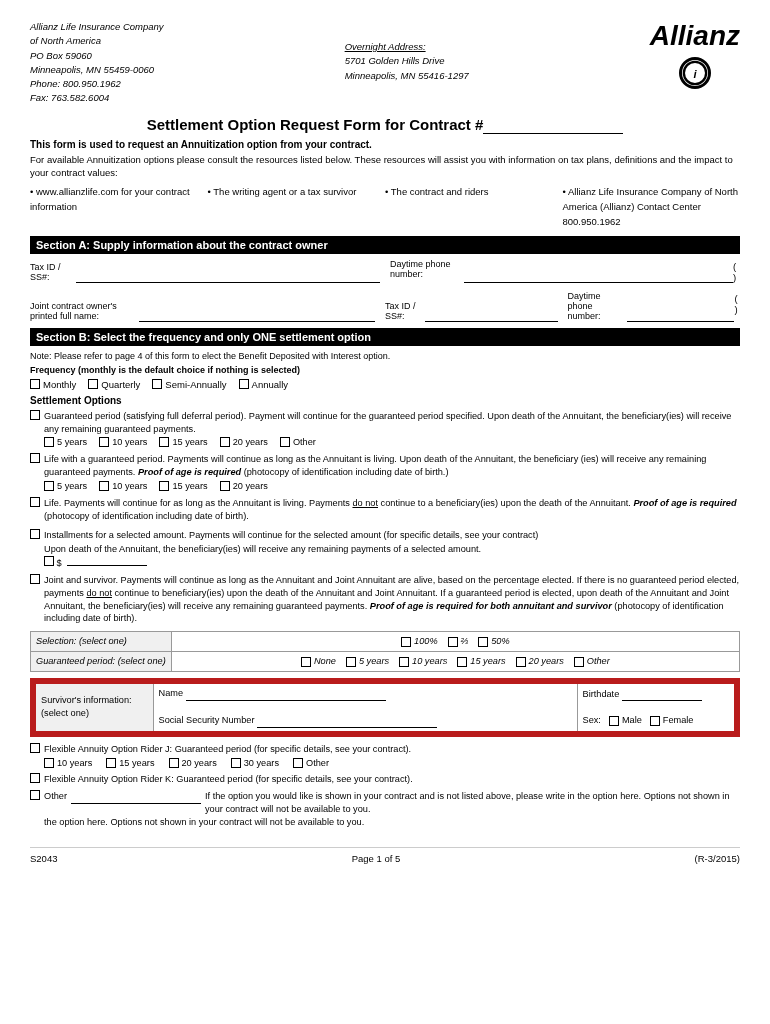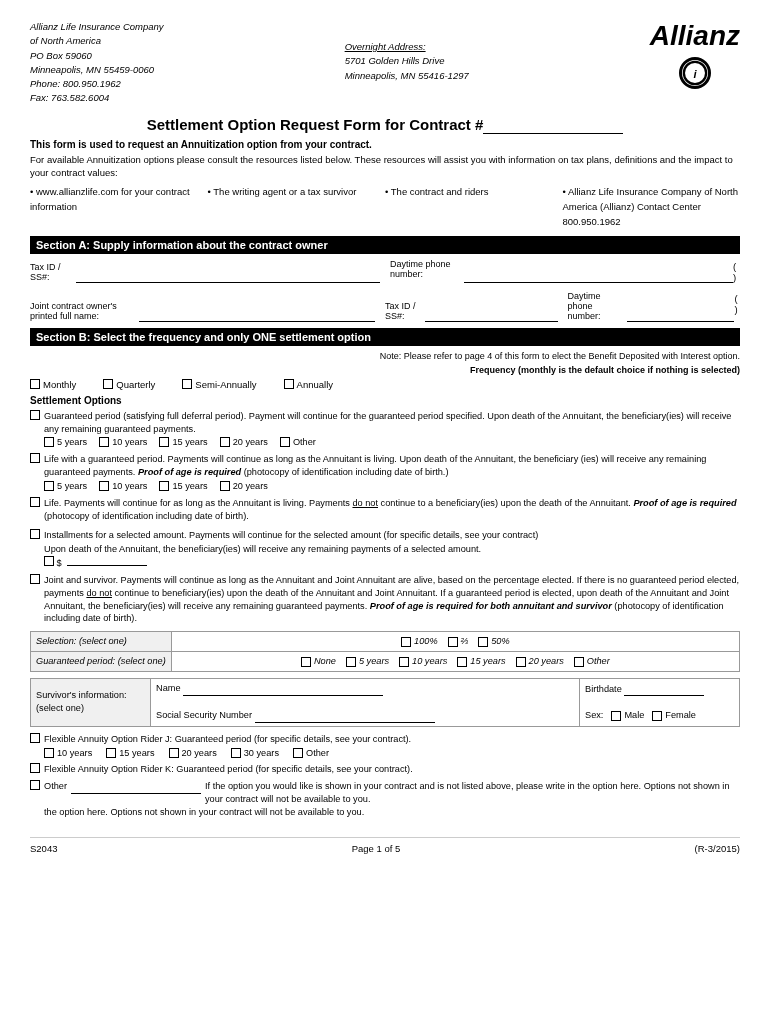--- a/index.html
+++ b/index.html
@@ -75,25 +75,25 @@
       font-size: 9px;
       margin-bottom: 1px;
     }
     .form-field .underline {
       border-bottom: 1px solid #000;
       min-height: 14px;
       width: 100%;
     }
     .phone-field { flex: 0.5; }
     .phone-parens { font-size: 9.5px; margin-top: 2px; }
-    .note-text { font-size: 9px; margin-bottom: 4px; text-align: right; }
+    .note-text { font-size: 9px; margin-bottom: 4px; }
     .bold { font-weight: bold; }
     .frequency-row {
       display: flex;
-      gap: 27px;
+      gap: 12px;
       align-items: center;
       margin: 4px 0;
       font-size: 9.5px;
     }
     .checkbox-item {
       display: flex;
       align-items: center;
       gap: 3px;
     }
     .cb {
@@ -154,21 +154,21 @@
     }
     .options-cell {
       display: flex;
       gap: 10px;
       align-items: center;
       flex-wrap: wrap;
       justify-content: center;
     }
     .survivor-table {
       width: 100%;
-      border: 1px solid #b91c1c;
+      border: 6px solid #b91c1c;
       border-collapse: collapse;
       font-size: 9.2px;
     }
     .survivor-table td {
       border: 1px solid #999;
       padding: 3px 5px;
       vertical-align: middle;
     }
     .name-field {
       display: inline-block;

